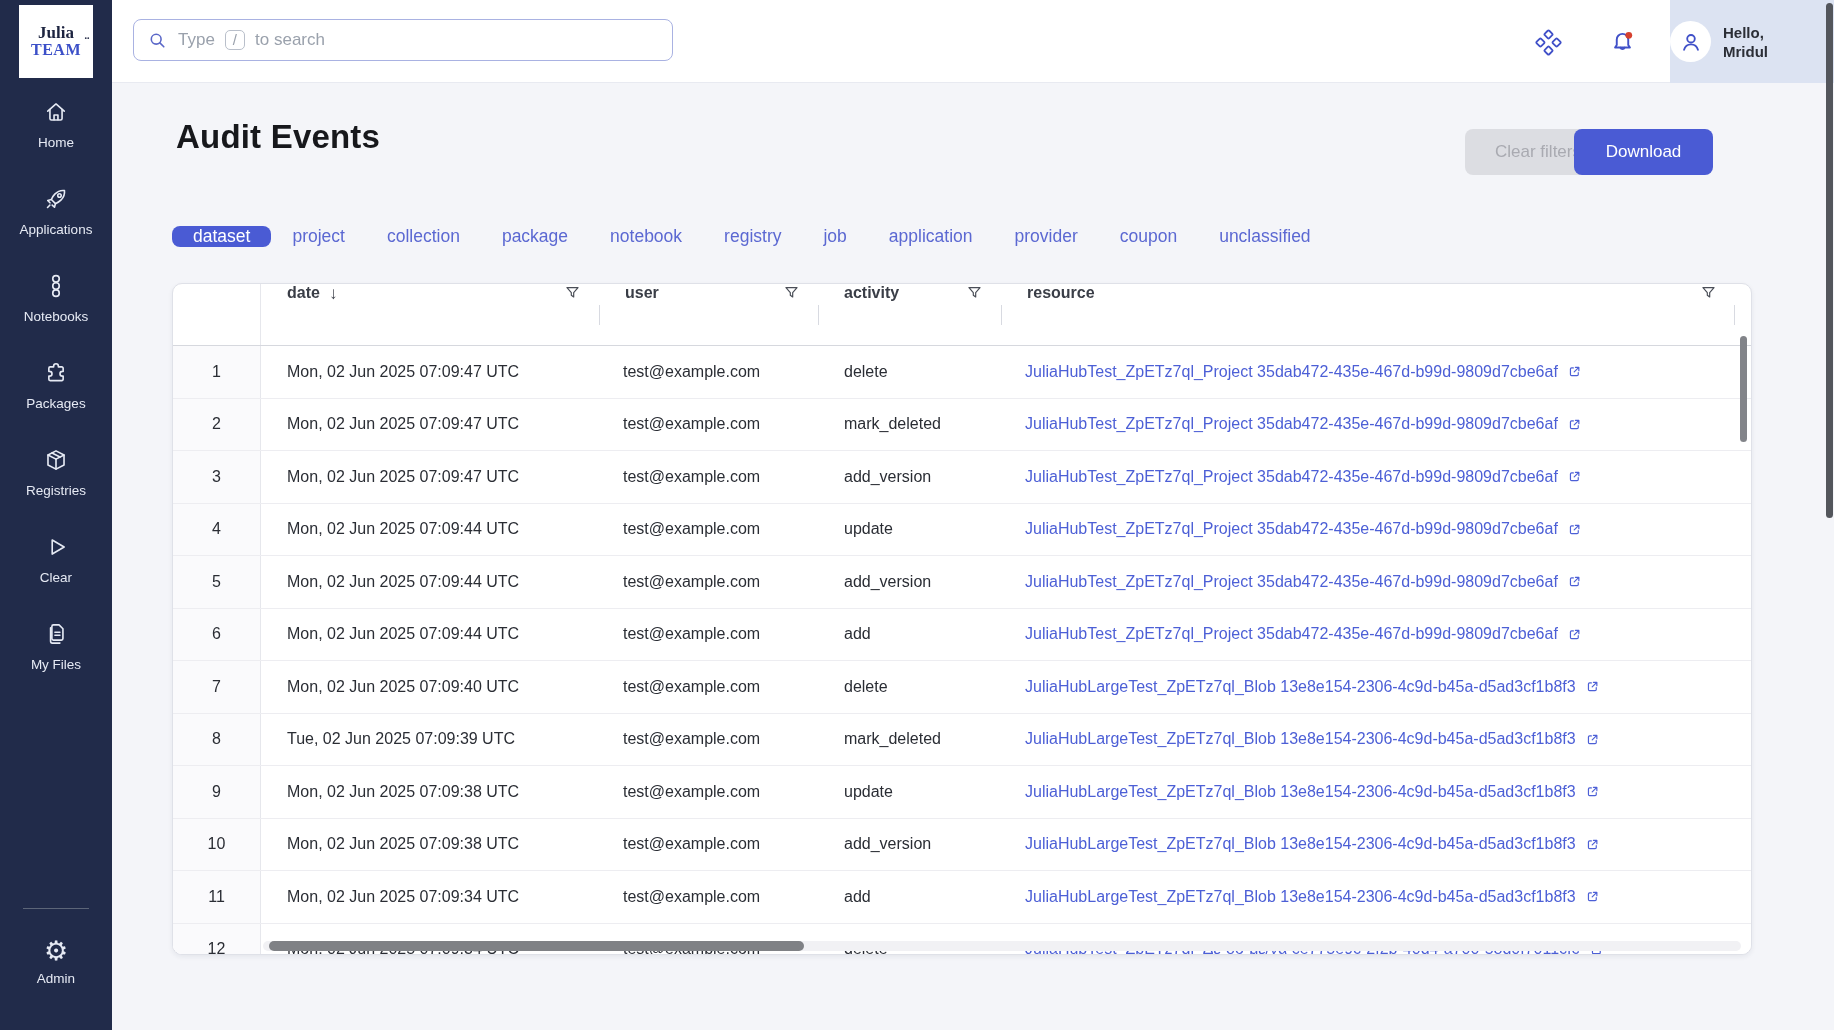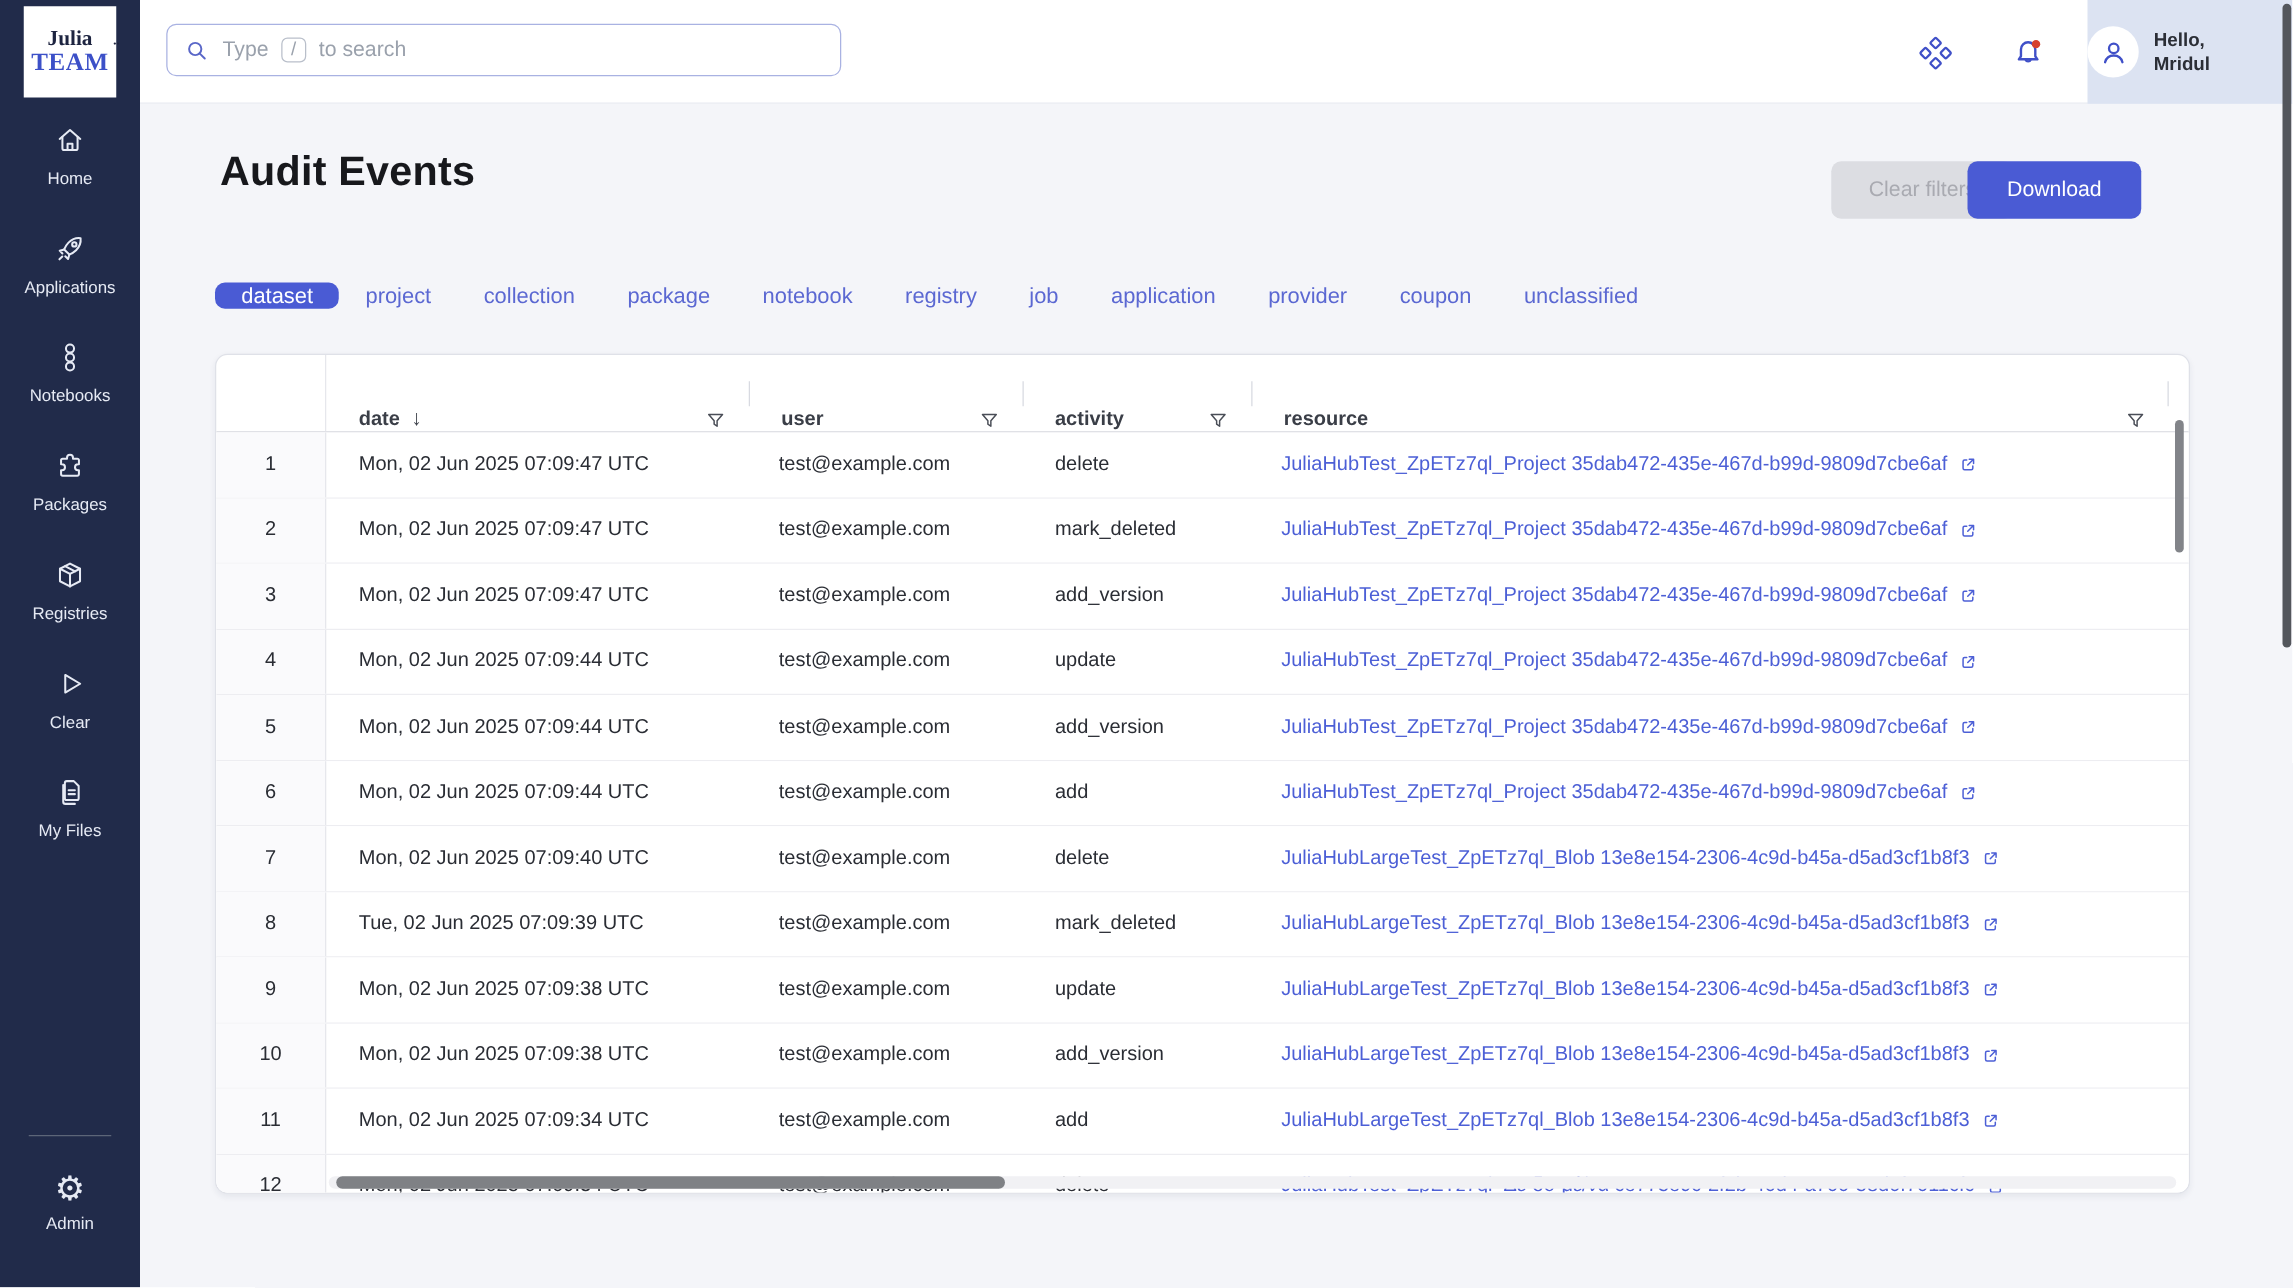--- a/index.html
+++ b/index.html
@@ -3,21 +3,21 @@
 <meta charset="utf-8">
 <style>
   * { margin:0; padding:0; box-sizing:border-box; }
   html,body { width:1834px; height:1030px; font-family:"Liberation Sans", sans-serif; }
   .app { position:relative; width:1834px; height:1030px; background:#f4f5f9; overflow:hidden; }
 
   
   .sidebar { position:absolute; left:0; top:0; width:112px; height:1030px; background:#212b4a; z-index:10; }
   .logo-box { position:absolute; left:19px; top:5px; width:74px; height:73px; background:#ffffff; display:flex; flex-direction:column; align-items:center; justify-content:center; line-height:1.05; }
   .logo-julia { font-family:"Liberation Serif", serif; font-weight:700; font-size:17px; color:#1d2440; }
-  .logo-team { font-family:"Liberation Serif", serif; font-weight:700; font-size:20px; color:#3c50c8; position:relative; letter-spacing:.5px; }
+  .logo-team { font-family:"Liberation Serif", serif; font-weight:700; font-size:16px; color:#3c50c8; position:relative; letter-spacing:.5px; }
   .logo-team::after { content:"\00A8"; position:absolute; top:-7px; right:-9px; font-size:15px; color:#1d2440; }
   .nav { position:absolute; top:88px; left:0; width:112px; display:flex; flex-direction:column; }
   .nav-item { height:87px; display:flex; flex-direction:column; align-items:center; padding-top:11px; gap:7px; color:#e6eaf4; font-size:13.5px; cursor:pointer; }
   .nav-item svg { width:26px; height:26px; stroke:#e6eaf4; fill:none; stroke-width:1.5; stroke-linecap:round; stroke-linejoin:round; }
   .nav-bottom { position:absolute; bottom:16px; left:0; width:112px; display:flex; flex-direction:column; align-items:center; }
   .nav-divider { width:66px; border-top:1.5px solid #5c6578; margin-bottom:18px; }
   .glyph-gear { font-size:27px; line-height:26px; color:#e6eaf4; }
 
   
   .topbar { position:absolute; left:112px; top:0; width:1722px; height:83px; background:#ffffff; border-bottom:1px solid #e8eaf1; z-index:5; }
@@ -40,21 +40,21 @@
   .btn-download { left:1574px; width:139px; background:#4a5bd4; color:#ffffff; }
 
   
   .tabs { position:absolute; left:172px; top:210px; height:52px; display:flex; align-items:center; }
   .tab { padding:0 21px; display:flex; align-items:center; font-size:17.5px; color:#5b68d2; border-radius:8px; cursor:pointer; white-space:nowrap; }
   .tab.selected { background:#4a5bd4; color:#ffffff; }
 
   
   .table { position:absolute; left:172px; top:283px; width:1580px; height:672px; background:#ffffff; border:1px solid #dfe1e8; border-radius:10px; box-shadow:0 2px 5px rgba(30,36,70,.07); overflow:hidden; }
   .thead { height:62px; display:flex; align-items:stretch; border-bottom:1px solid #d6d8de; }
-  .th { display:flex; align-items:flex-end; padding-left:26px; font-size:16px; font-weight:700; color:#3a3e47; position:relative; }
+  .th { display:flex; align-items:flex-start; padding-left:26px; font-size:16px; font-weight:700; color:#3a3e47; position:relative; }
   .th-num  { width:88px; padding-left:0; border-right:1px solid #e6e7ec; }
   .th-date { width:338px; }
   .th-user { width:219px; }
   .th-activity { width:183px; }
   .th-resource { flex:1; }
   .th-user::before, .th-activity::before, .th-resource::before { content:""; position:absolute; left:0; top:21px; height:20px; width:1px; background:#d8dae1; }
   .th-resource::after { content:""; position:absolute; right:16px; top:21px; height:20px; width:1px; background:#d8dae1; }
   .sort-arrow { margin-left:9px; font-weight:400; font-size:17px; color:#3f434c; cursor:pointer; }
   .sort-arrow::after { content:"\2193"; }
   .funnel { margin-left:auto; margin-right:18px; display:flex; cursor:pointer; }

